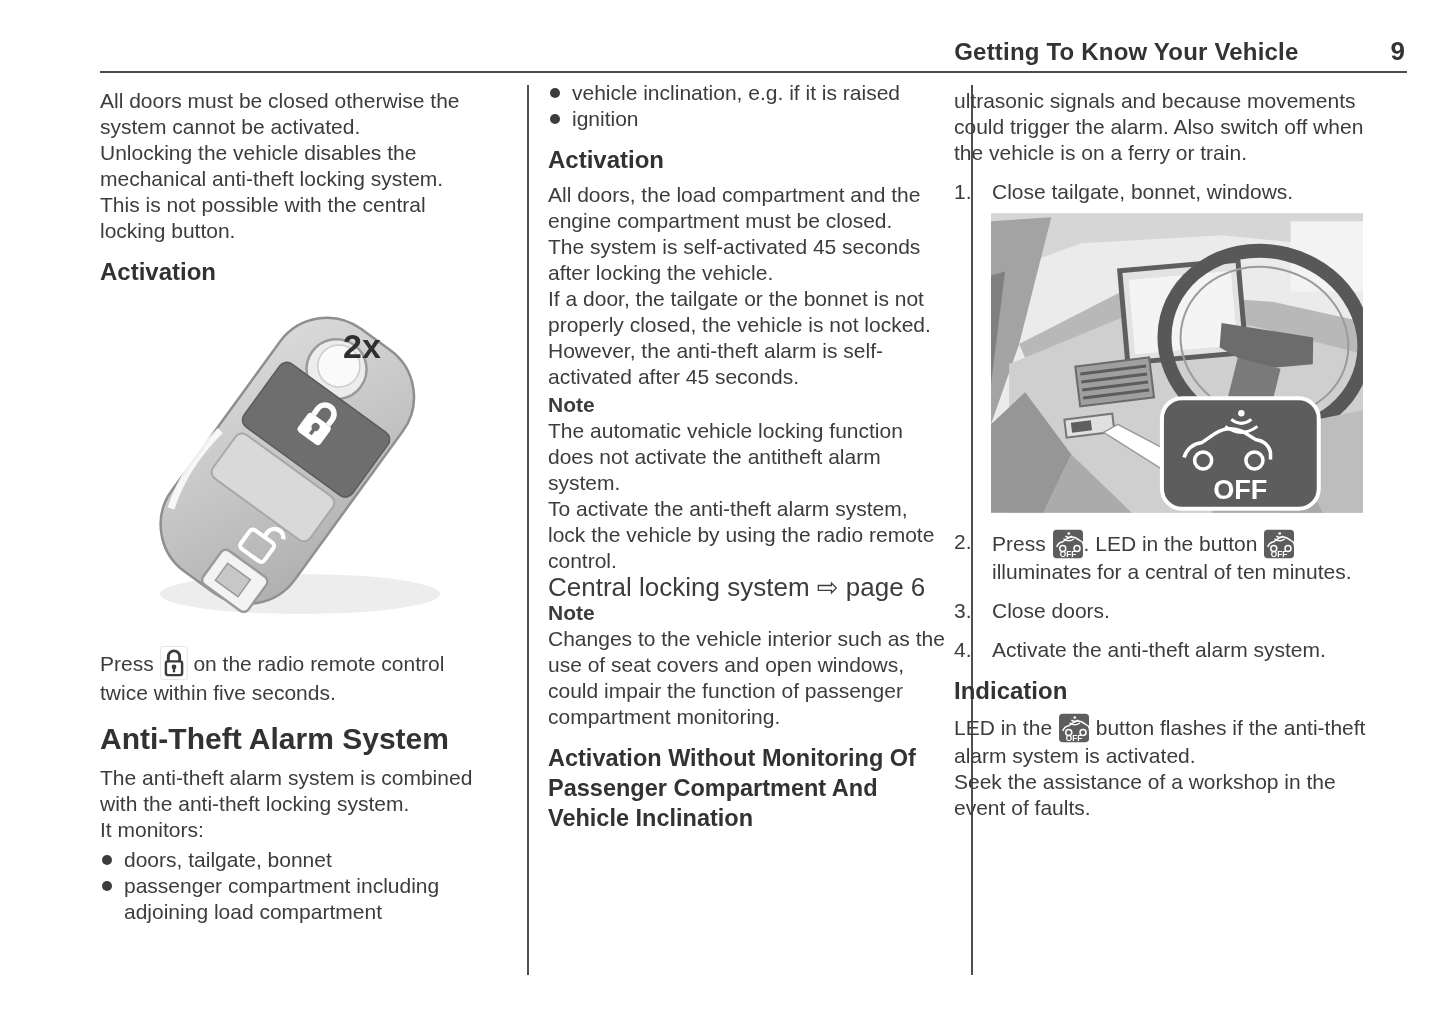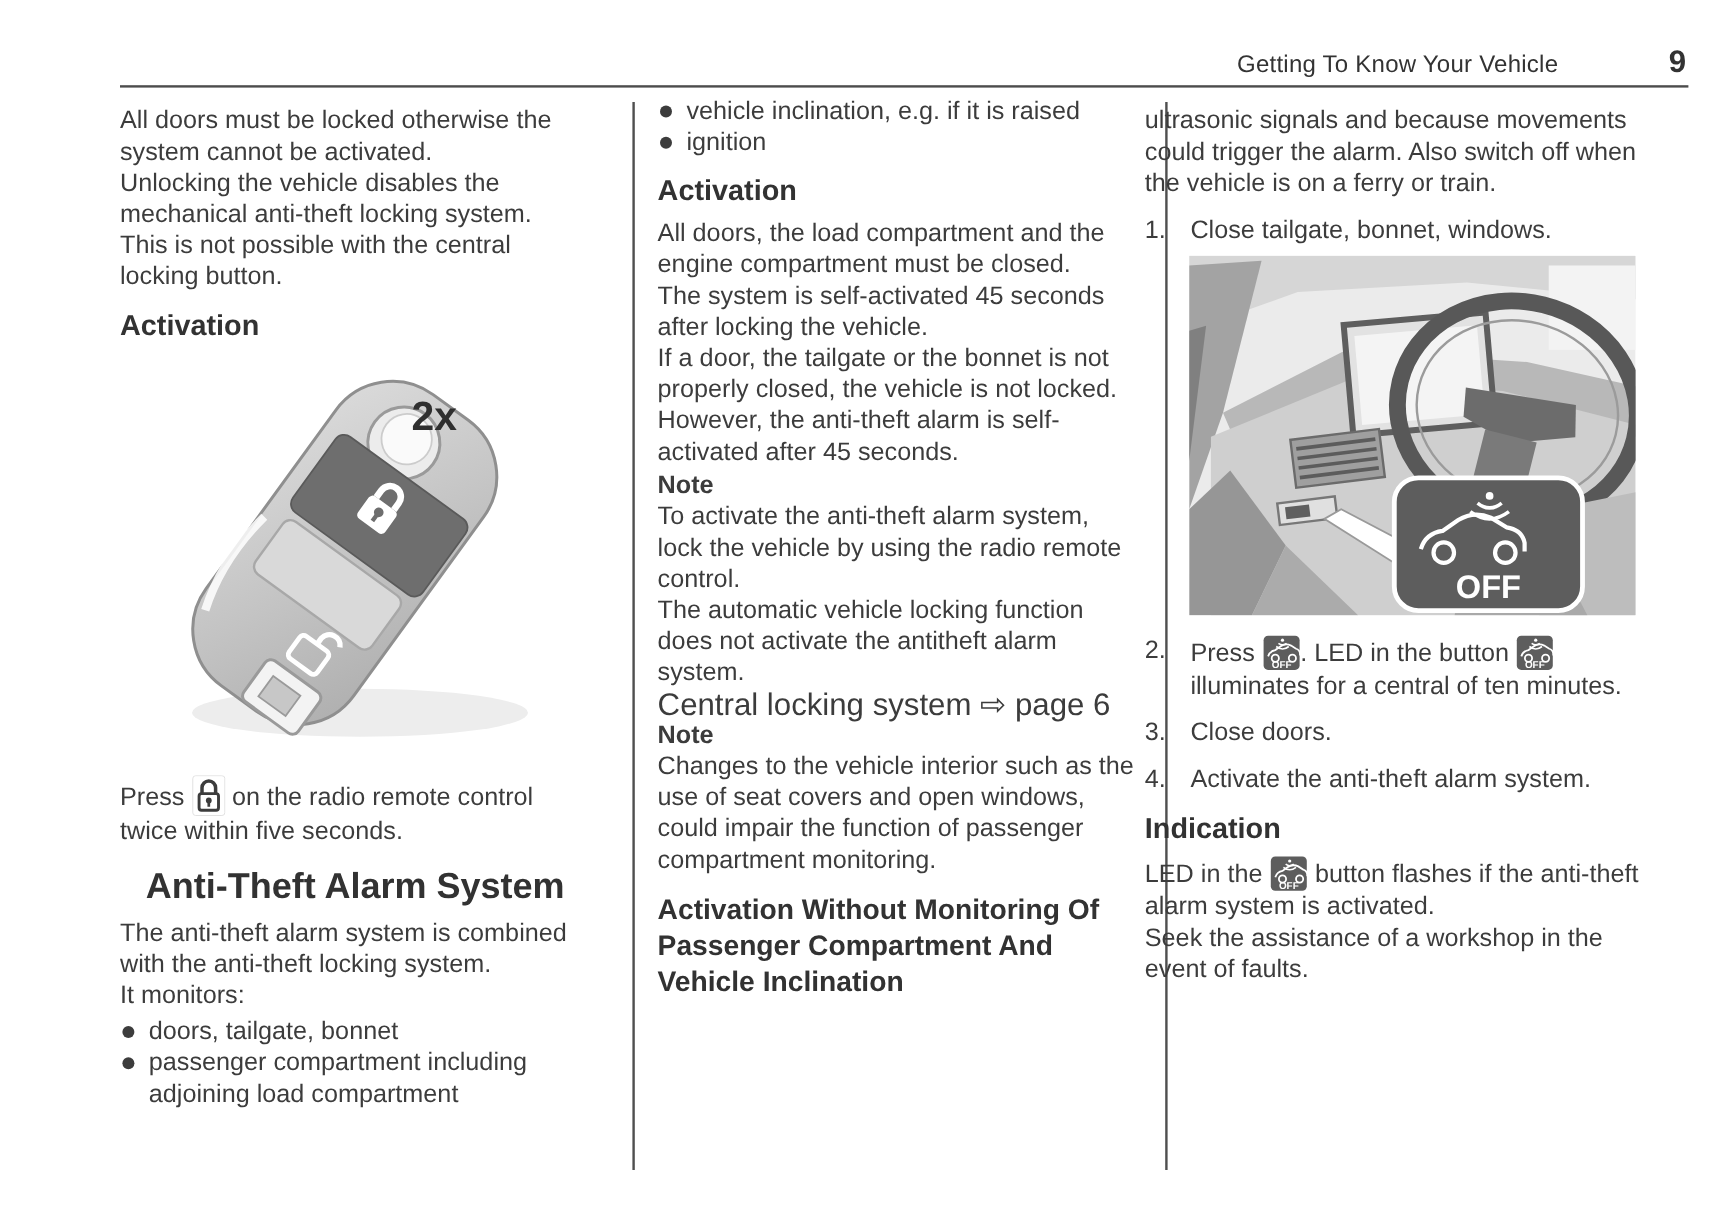--- a/index.html
+++ b/index.html
@@ -2,36 +2,36 @@
 <html><head>
 <meta charset="utf-8">
 <style>
   html,body{margin:0;padding:0;}
   body{
     width:1445px;height:1018px;background:#ffffff;position:relative;overflow:hidden;
     font-family:"Liberation Sans","DejaVu Sans",sans-serif;color:#3c3c3c;
   }
   
   .hdr{position:absolute;top:36px;left:100px;right:40px;display:flex;justify-content:flex-end;align-items:baseline;}
-  .hdr .title{font-size:20px;font-weight:normal;color:#333;letter-spacing:0.2px;}
+  .hdr .title{font-size:24px;font-weight:bold;color:#333;letter-spacing:0.2px;}
   .hdr .pnum{font-size:26px;font-weight:bold;color:#333;margin-left:92px;}
   .hrule{position:absolute;top:71px;left:100px;right:38px;border-top:2px solid #4c4c4c;}
   
   .col{position:absolute;top:88px;}
   #col1{left:100px;width:392px;}
   #col2{left:548px;width:400px;}
   #col3{left:954px;width:414px;}
   .vdiv{position:absolute;top:85px;width:2px;height:890px;background:#4f4f4f;}
   #vdiv1{left:527px;}
   #vdiv2{left:971px;}
   
   .sent{font-size:21px;line-height:26px;}
   .para{margin:0 0 2px 0;}
   h3.sec{font-size:24px;line-height:30px;font-weight:bold;color:#323232;margin:13px 0 7px 0;}
-  h2.big{font-size:30px;line-height:36px;font-weight:bold;color:#323232;margin:15px 0 8px 0;text-align:center;}
+  h2.big{font-size:30px;line-height:36px;font-weight:bold;color:#323232;margin:15px 0 8px 0;}
   .note-label{font-size:21px;line-height:26px;font-weight:bold;}
   ul.bullets{list-style:none;margin:4px 0 0 0;padding:0;}
   ul.bullets li{display:flex;font-size:21px;line-height:26px;}
   ul.bullets .dot{flex:none;width:10px;height:10px;border-radius:50%;background:#3c3c3c;margin:8px 12px 0 2px;}
   .steps{margin-top:2px;}
   .step{display:flex;margin-top:13px;font-size:21px;line-height:26px;}
   .step .num{flex:none;width:38px;}
   .step .stext{flex:1;}
   
   .fob-fig{width:392px;height:338px;margin:2px 0 0 0;}
@@ -46,21 +46,21 @@
 <body>
 
 <div class="hdr">
   <span class="title">Getting To Know Your Vehicle</span>
   <span class="pnum">9</span>
 </div>
 <div class="hrule"></div>
 
 <section class="col" id="col1">
   <div class="para">
-    <div class="sent">All doors must be locked otherwise the system cannot be activated.</div>
+    <div class="sent">All doors must be closed otherwise the system cannot be activated.</div>
     <div class="sent">Unlocking the vehicle disables the mechanical anti-theft locking system.</div>
     <div class="sent">This is not possible with the central locking button.</div>
   </div>
 
   <h3 class="sec">Activation</h3>
 
   <div class="fob-fig">
     <svg viewBox="0 0 392 338" width="392" height="338">
       <defs>
         <linearGradient id="fobGrad" x1="0" y1="0" x2="1" y2="1">
@@ -139,22 +139,22 @@
 
   <h3 class="sec">Activation</h3>
 
   <div class="para">
     <div class="sent">All doors, the load compartment and the engine compartment must be closed.</div>
     <div class="sent">The system is self-activated 45 seconds after locking the vehicle.</div>
     <div class="sent">If a door, the tailgate or the bonnet is not properly closed, the vehicle is not locked. However, the anti-theft alarm is self-activated after 45 seconds.</div>
   </div>
 
   <div class="note-label">Note</div>
+  <div class="sent">The automatic vehicle locking function does not activate the antitheft alarm system.</div>
   <div class="sent">To activate the anti-theft alarm system, lock the vehicle by using the radio remote control.</div>
-  <div class="sent">The automatic vehicle locking function does not activate the antitheft alarm system.</div>
   <div class="crossref">Central locking system ⇨ page 6</div>
   <div class="note-label">Note</div>
   <div class="sent">Changes to the vehicle interior such as the use of seat covers and open windows, could impair the function of passenger compartment monitoring.</div>
 
   <h3 class="sec" style="font-size:23.5px">Activation Without Monitoring Of Passenger Compartment And Vehicle Inclination</h3>
 
 </section>
 
 <div class="vdiv" id="vdiv2"></div>
 

